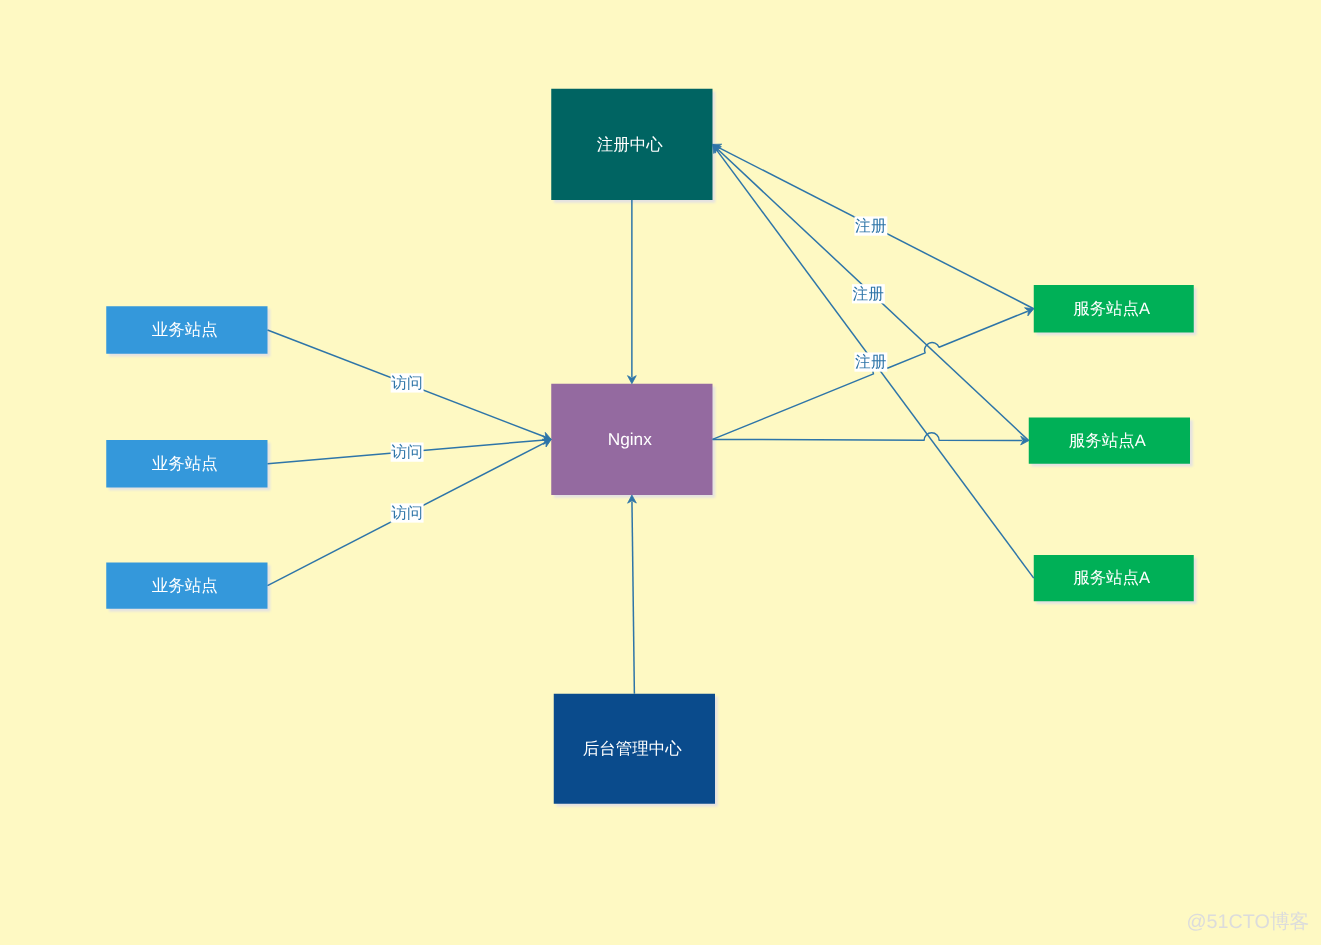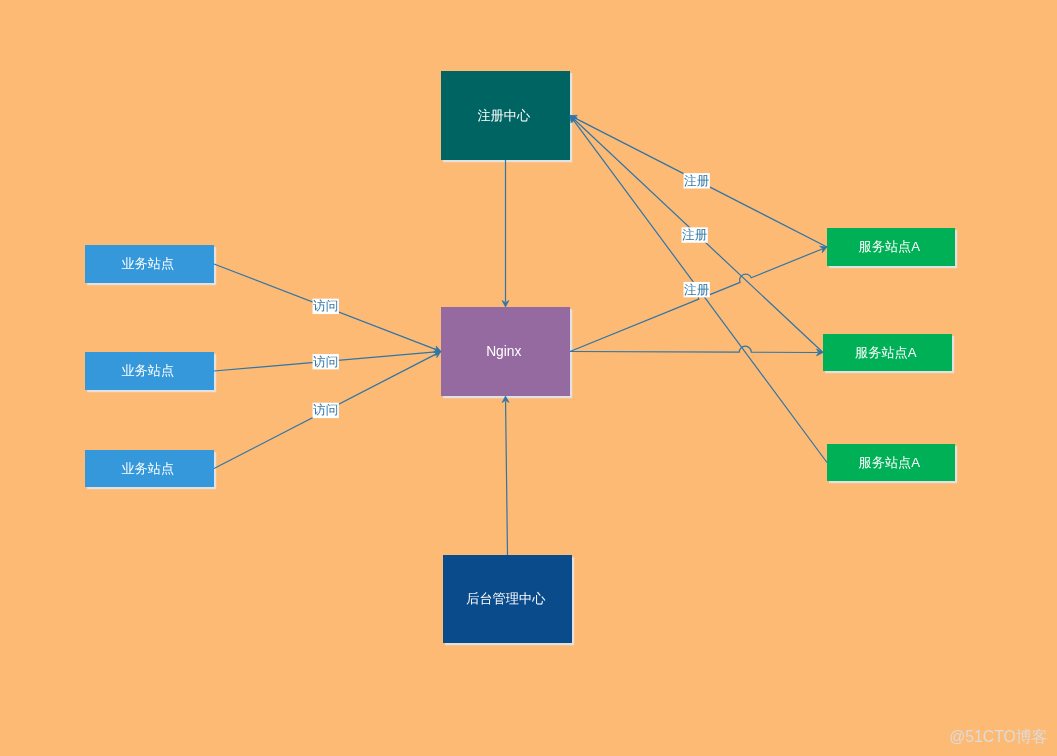--- a/index.html
+++ b/index.html
@@ -1,19 +1,19 @@
 <!DOCTYPE html>
 <html><head>
 <meta charset="utf-8">
 <title>Nginx service architecture diagram</title>
 <style>
   html,body{margin:0;padding:0;background:#ffffff;}
   body{width:1057px;height:756px;overflow:hidden;
        font-family:"Liberation Sans","DejaVu Sans",sans-serif;}
-  #canvas{position:relative;width:1057px;height:756px;background:#fdba74;}
+  #canvas{position:relative;width:1057px;height:756px;background:#fef9c3;}
   svg#diagram{display:block;width:1057px;height:756px;}
   .node-rect{stroke:none;}
   .node-shadow{stroke:none;}
   .node-label{font-family:"Liberation Sans","DejaVu Sans",sans-serif;
               font-size:13.2px;text-anchor:middle;dominant-baseline:central;
               fill:#ffffff;}
   .edge-line{fill:none;stroke-linecap:butt;stroke-linejoin:round;stroke-width:1.2;}
   .edge-arrowhead{stroke-width:0.6;stroke-linejoin:round;}
   .edge-label-bg{fill:#ffffff;stroke:none;}
   .edge-label-text{font-family:"Liberation Sans","DejaVu Sans",sans-serif;

